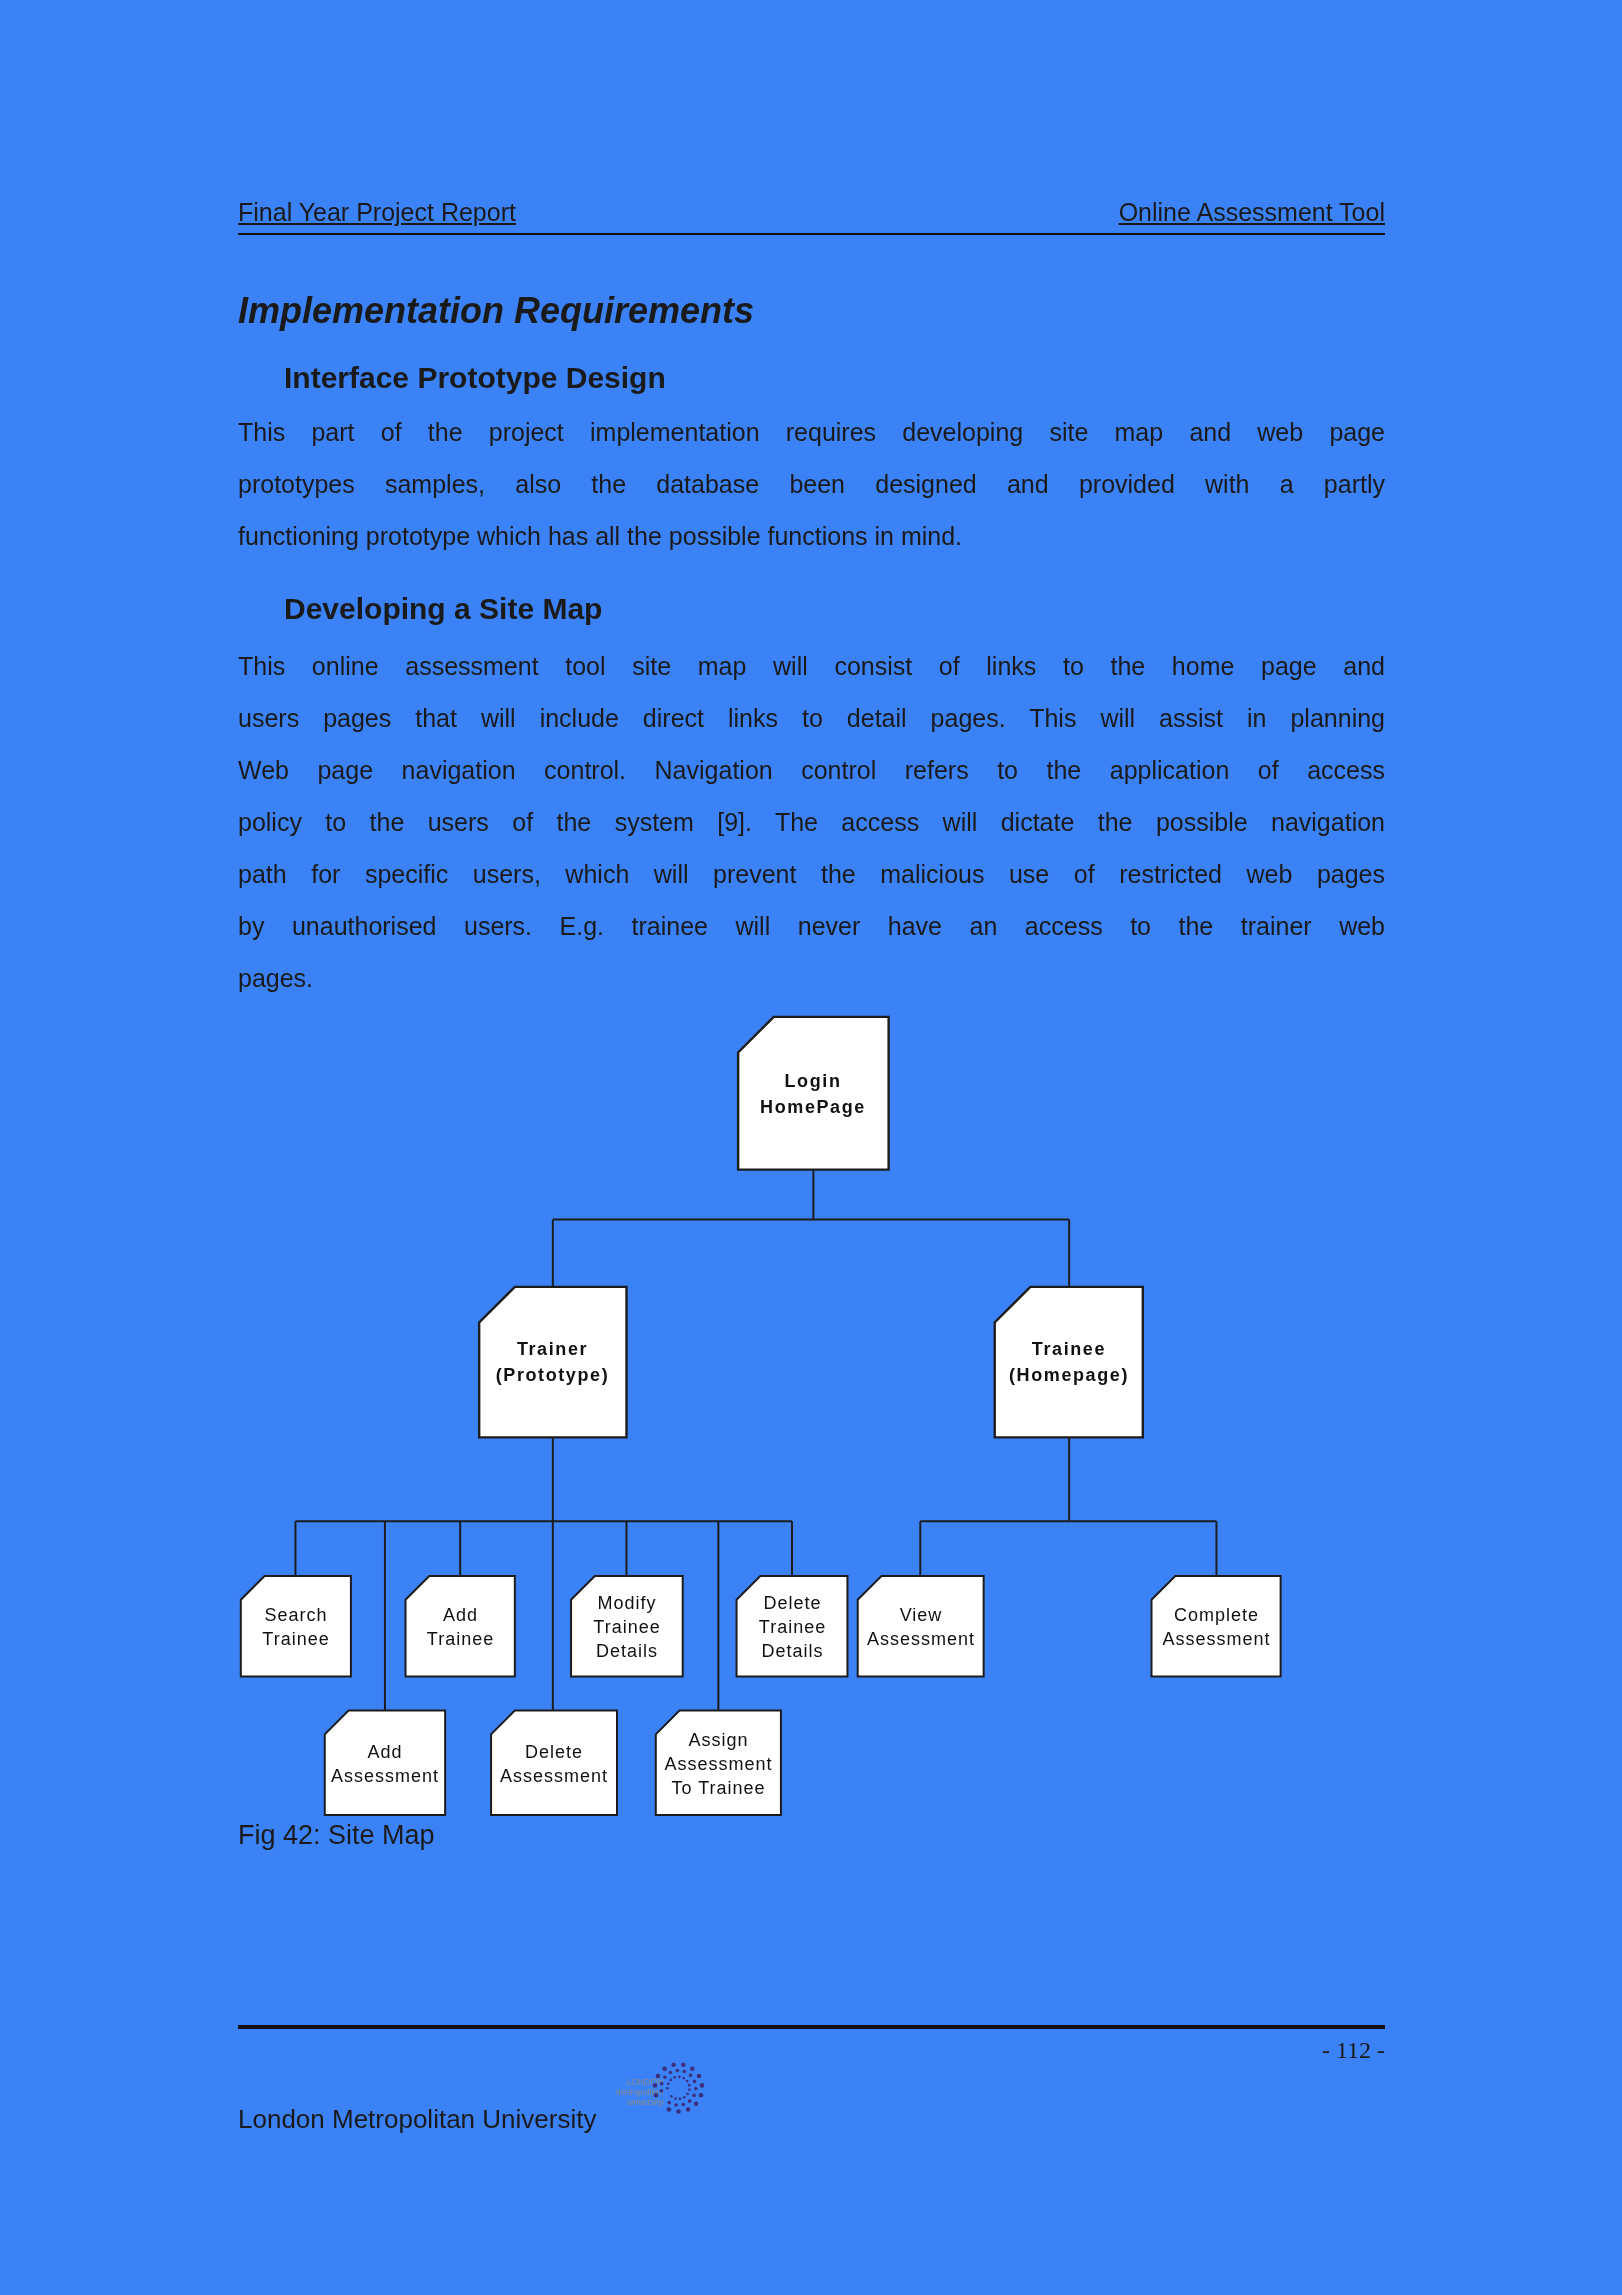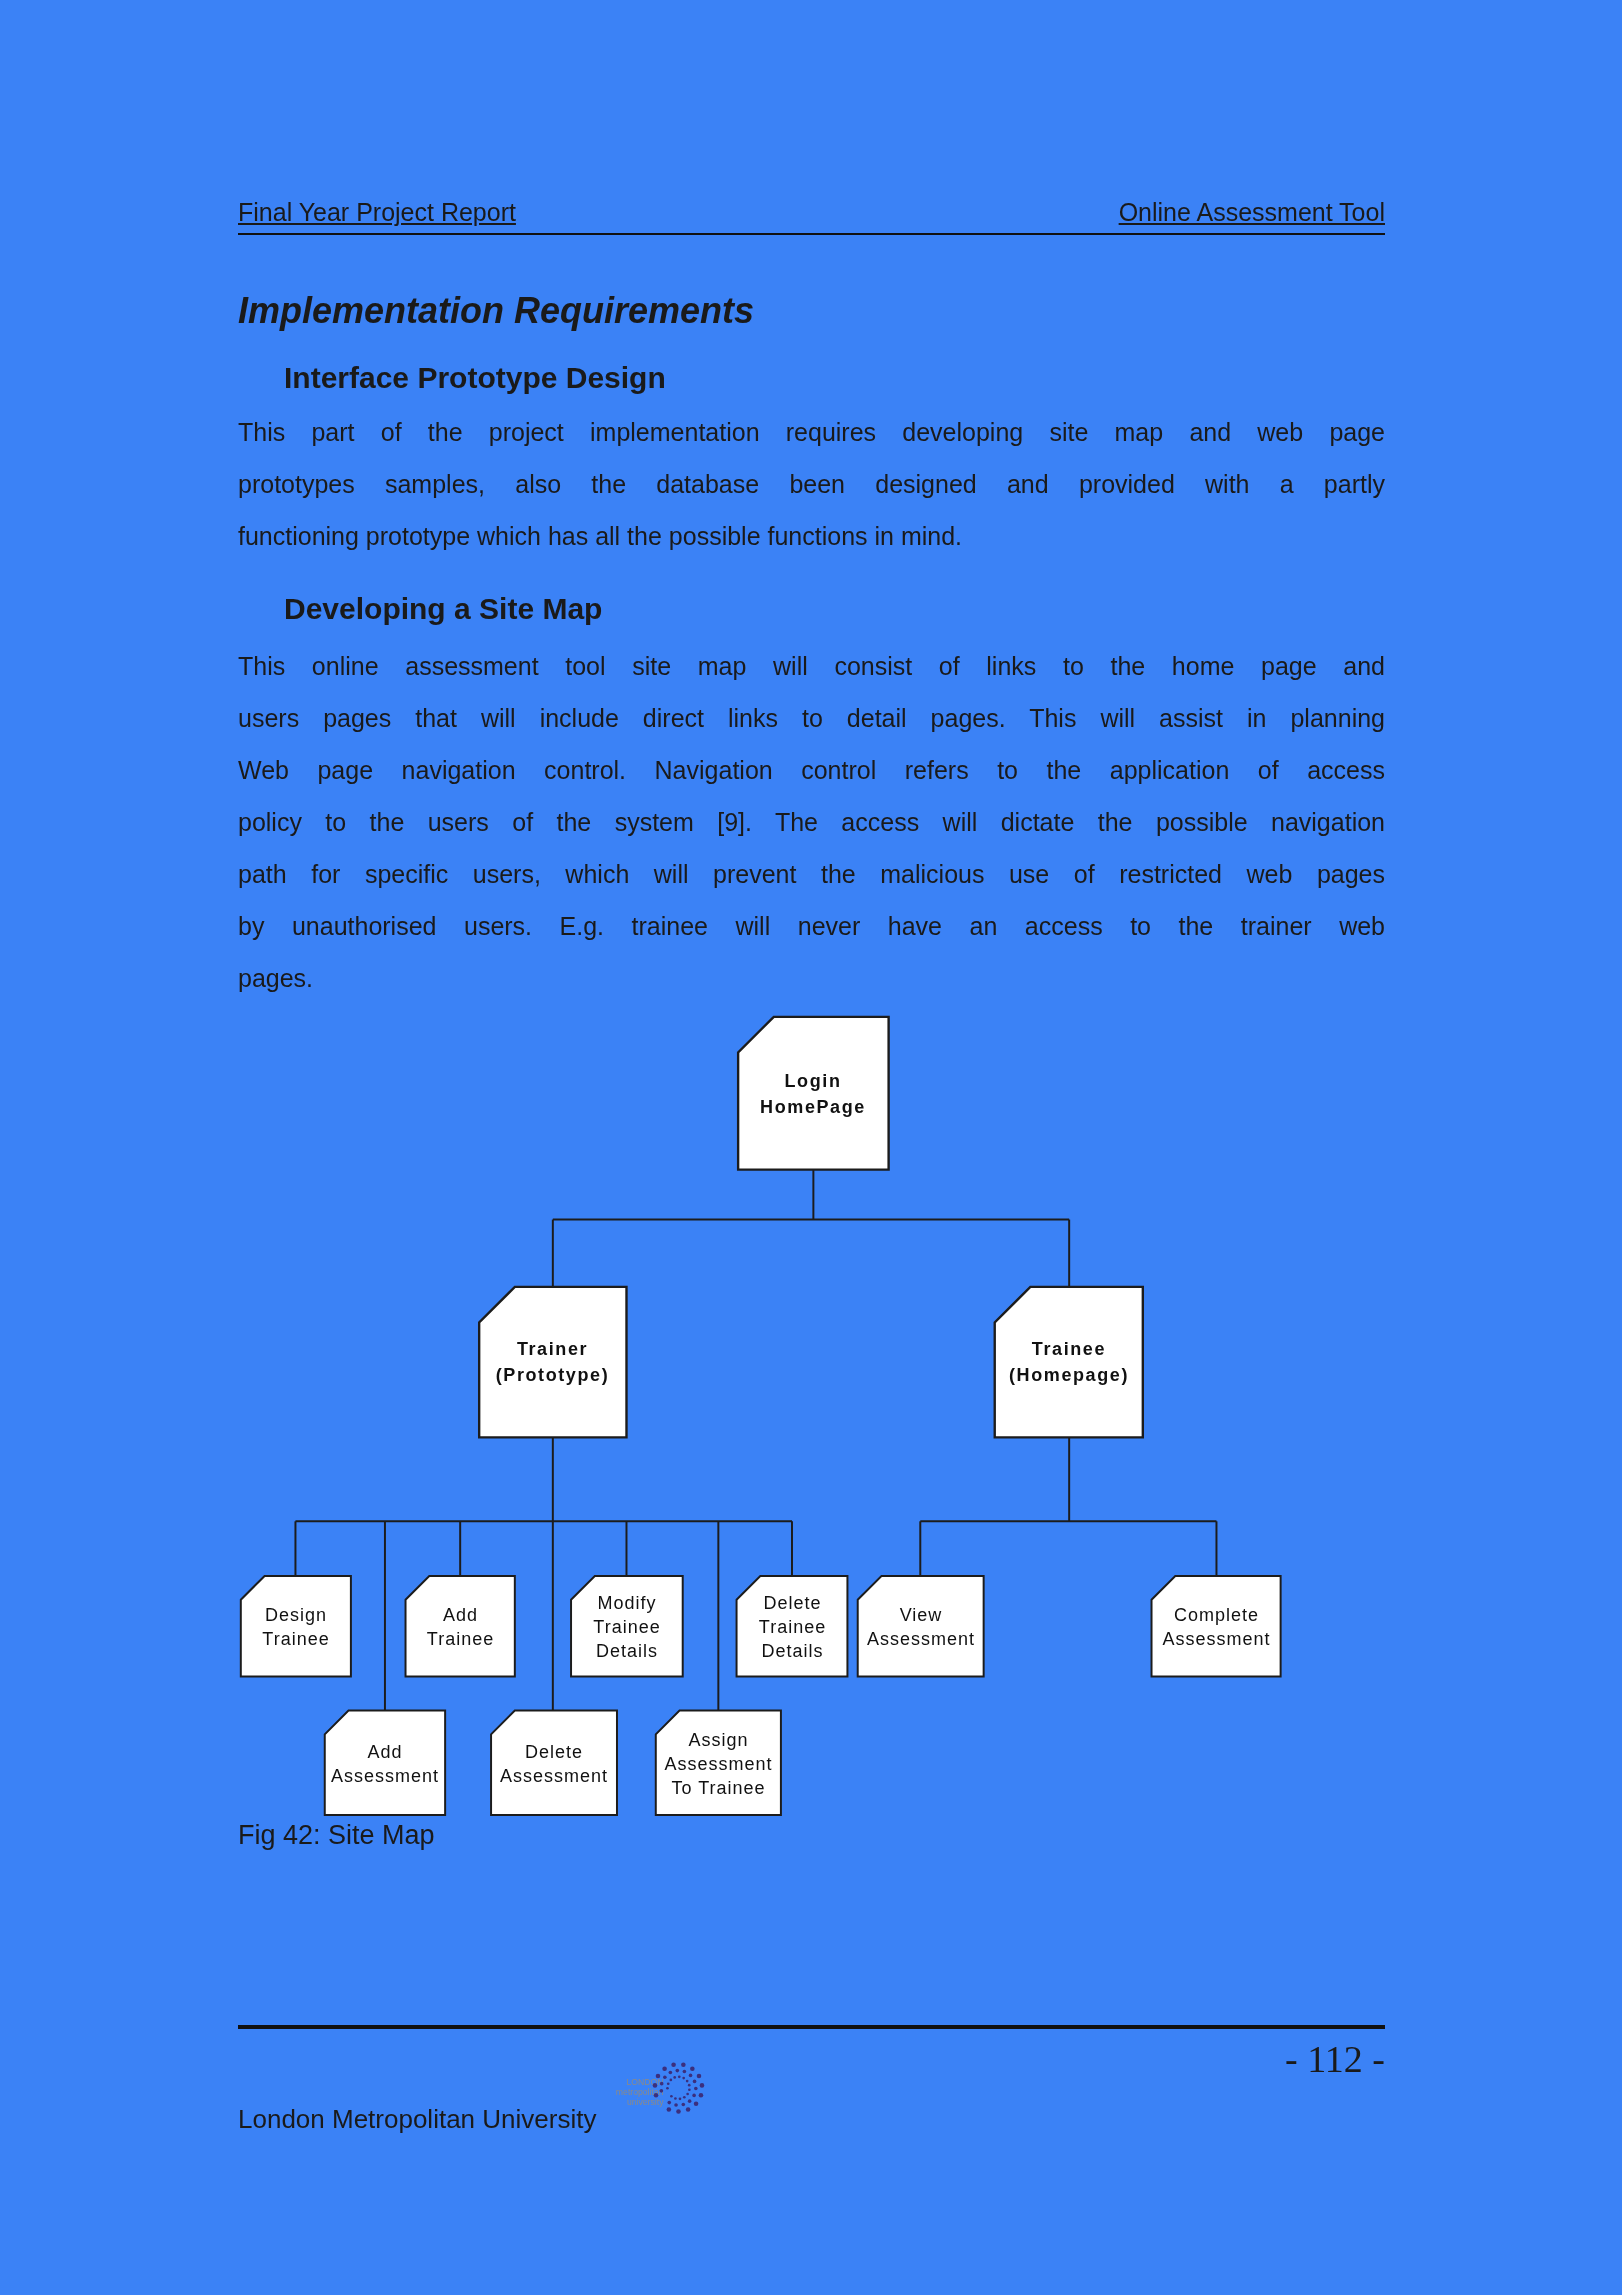--- a/index.html
+++ b/index.html
@@ -33,21 +33,21 @@
     white-space:pre-line;color:#111;
   }
   .node-label.big{font-size:18px;font-weight:bold;letter-spacing:1.6px;line-height:26px;}
   .node-label.small{font-size:18px;letter-spacing:1px;line-height:24px;}
   .caption{left:238px;top:1820px;font-size:27px;}
   
   .frule{left:238px;top:2025px;width:1147px;height:4px;background:#111;}
   .institution{left:238px;top:2104px;font-size:26px;}
   .pagenum{
     left:1147px;top:2037px;width:238px;text-align:right;
-    font-family:"Liberation Serif","DejaVu Serif",serif;font-size:38px;
+    font-family:"Liberation Serif","DejaVu Serif",serif;font-size:24px;
   }
   .logo{left:611px;top:2050px;width:105px;height:82px;}
 </style>
 </head>
 <body>
 
 <div class="page">
 
   <div class="abs hdr">
     <span>Final Year Project Report</span>
@@ -110,21 +110,21 @@
       <path stroke-width="2.5" d="M 858 2160 L 986 2160 L 986 2292 L 828 2292 L 828 2190 Z"></path>
     </g>
   </svg>
 
   <div class="abs node-label big" style="left:738px;top:1017px;width:150px;height:153px;">Login
 HomePage</div>
   <div class="abs node-label big" style="left:479px;top:1287px;width:147px;height:150px;">Trainer
 (Prototype)</div>
   <div class="abs node-label big" style="left:995px;top:1287px;width:148px;height:150px;">Trainee
 (Homepage)</div>
-  <div class="abs node-label small" style="left:241px;top:1576px;width:110px;height:101px;">Design
+  <div class="abs node-label small" style="left:241px;top:1576px;width:110px;height:101px;">Search
 Trainee</div>
   <div class="abs node-label small" style="left:406px;top:1576px;width:109px;height:101px;">Add
 Trainee</div>
   <div class="abs node-label small" style="left:571px;top:1576px;width:112px;height:101px;">Modify
 Trainee
 Details</div>
   <div class="abs node-label small" style="left:737px;top:1576px;width:111px;height:101px;">Delete
 Trainee
 Details</div>
   <div class="abs node-label small" style="left:858px;top:1576px;width:126px;height:101px;">View

